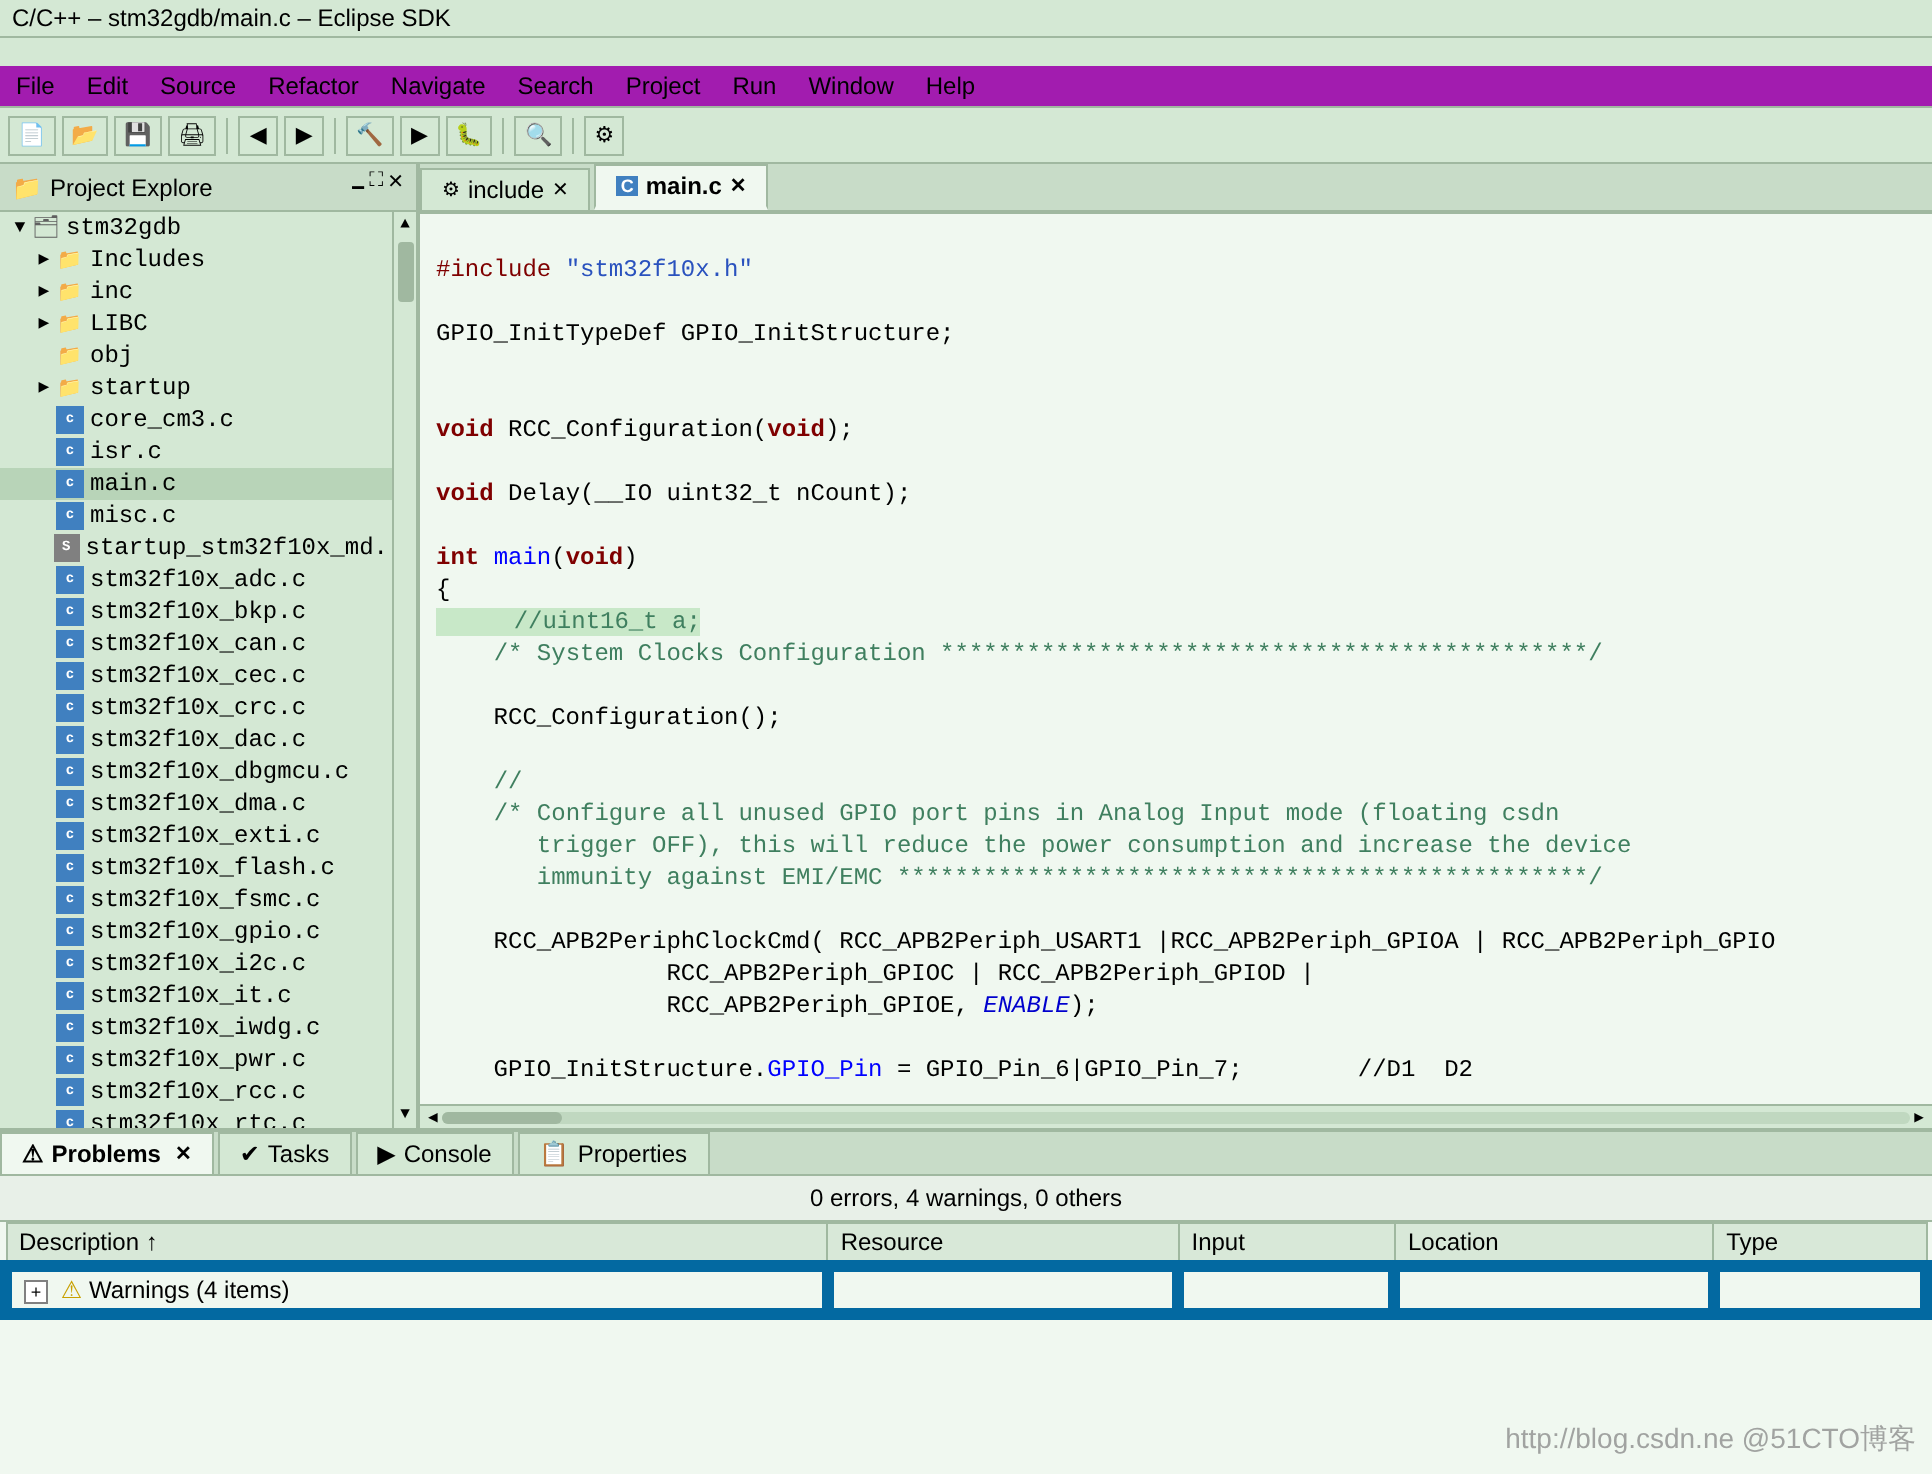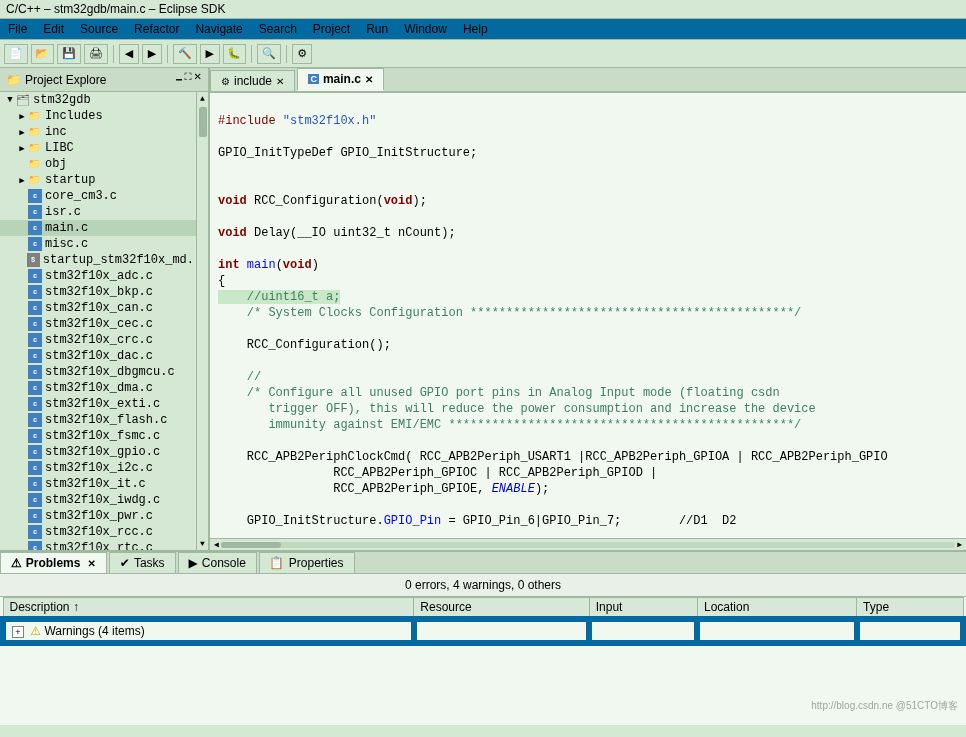--- a/index.html
+++ b/index.html
@@ -9,27 +9,28 @@
     .title-bar {
       background: #d4e8d4;
       padding: 2px 6px;
       font-family: Arial, sans-serif;
       font-size: 12px;
       border-bottom: 1px solid #a0b8a0;
     }
 
     
     .menu-bar {
-      background: #0369a1;
+      background: #a21caf;
       padding: 2px 4px;
       font-family: Arial, sans-serif;
       font-size: 12px;
       display: flex;
       gap: 8px;
       border-bottom: 1px solid #a0b8a0;
+      margin-top: 14px;
     }
     .menu-item { cursor: pointer; padding: 1px 4px; }
 
     
     .toolbar {
       background: #d4e8d4;
       padding: 3px 4px;
       display: flex;
       align-items: center;
       gap: 3px;
@@ -165,21 +166,21 @@
       overflow: visible;
     }
     .code-line { line-height: 16px; min-height: 16px; }
 
     
     .kw { color: #7f0000; font-weight: bold; }
     .cmt { color: #3f7f5f; }
     .fn { color: #0000ff; }
     .macro { color: #7f0000; }
     .include-str { color: #2a52be; }
-    .highlight-line { background: #c8e8c8; }
+    .highlight-line { background: #c8e8c8; padding-left: 10px; }
     .enable-kw { color: #0000cd; font-style: italic; }
 
     
     .bottom-area {
       height: 175px;
       border-top: 2px solid #a0b8a0;
       background: #d4e8d4;
       display: flex;
       flex-direction: column;
     }
@@ -245,24 +246,24 @@
       background: white;
       display: inline-flex; align-items: center; justify-content: center;
       font-size: 9px; cursor: pointer;
       margin-right: 3px;
     }
     .warning-icon { color: #c8a000; font-size: 12px; }
 
     
     .watermark {
       position: absolute;
-      bottom: 24px;
+      bottom: 8px;
       right: 8px;
       font-family: Arial, sans-serif;
-      font-size: 10px;
+      font-size: 14px;
       color: #808080;
       opacity: 0.7;
       margin-top: 24px;
     }
   </style>
 </head>
 <body>
 
 <div class="title-bar">
   <span>C/C++ – stm32gdb/main.c – Eclipse SDK</span>

